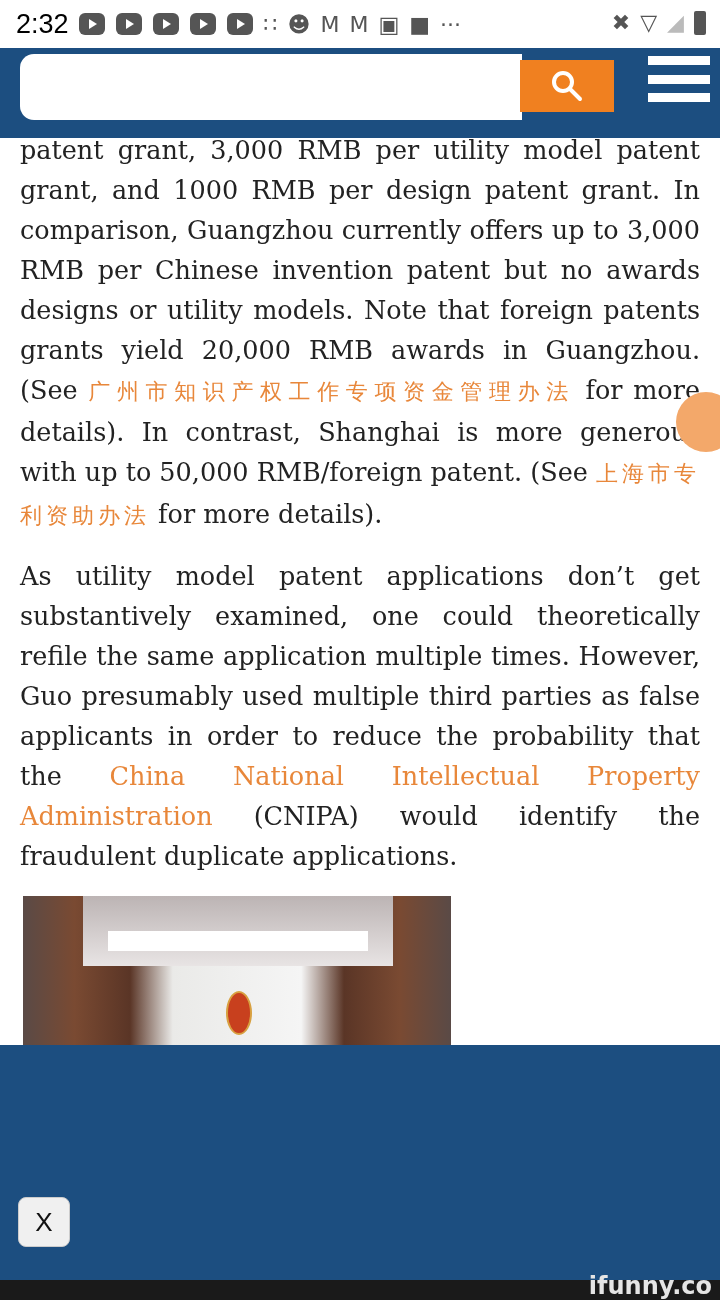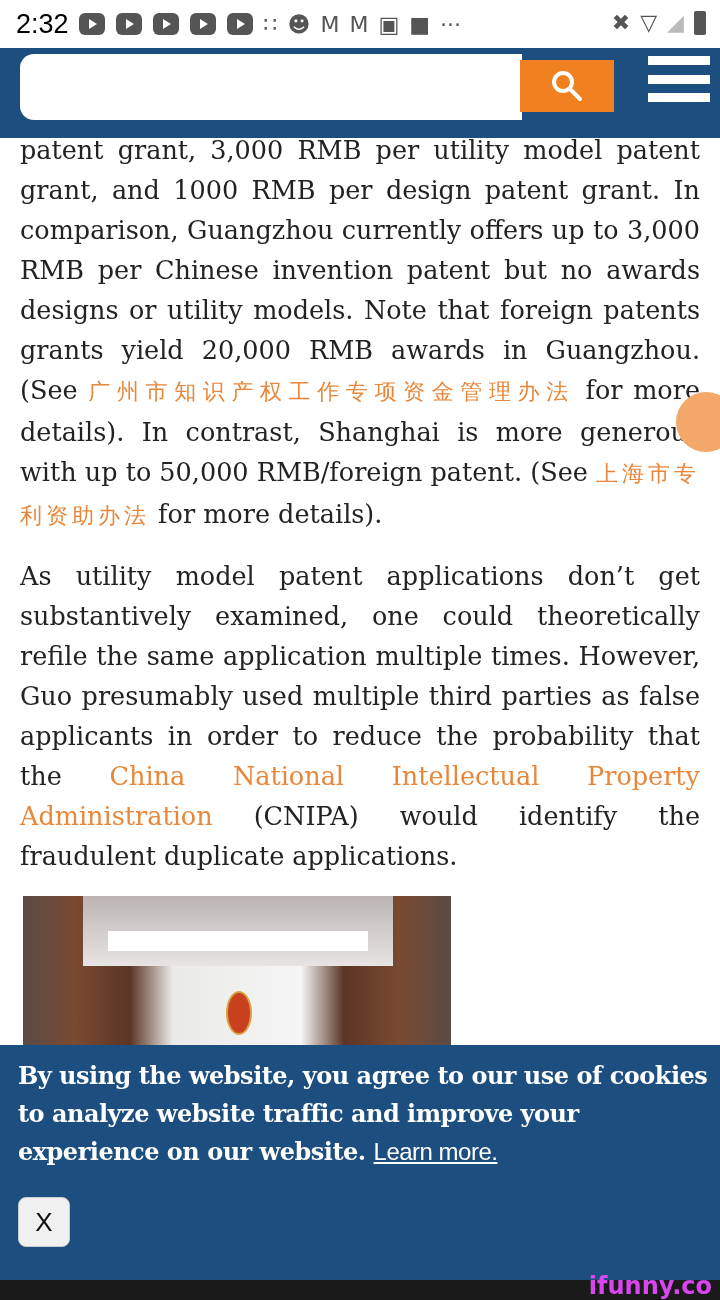--- a/index.html
+++ b/index.html
@@ -23,21 +23,21 @@
   .photo{position:absolute;left:23px;top:896px;width:428px;height:160px;background:linear-gradient(90deg,#5a4a46 0%,#7a4a32 12%,#5a3526 25%,#eaeae8 35%,#f5f5f5 65%,#5a3526 75%,#7a4a32 88%,#5a4a46 100%);overflow:hidden;}
   .photo .ceiling{position:absolute;left:60px;top:0;width:310px;height:70px;background:linear-gradient(#bcb4b4,#e8e4e4);}
   .photo .light{position:absolute;left:85px;top:35px;width:260px;height:20px;background:#fff;}
   .photo .emblem{position:absolute;left:203px;top:95px;width:22px;height:40px;border-radius:50%;background:#c8401e;border:2px solid #d8a040;}
   .fab{position:absolute;left:676px;top:392px;width:60px;height:60px;border-radius:50%;background:#f3a86a;}
   .cookie{position:absolute;left:0;top:1045px;width:720px;height:235px;background:#1c4e80;color:#fff;}
   .cookie-text{position:absolute;left:18px;top:12px;width:690px;font-size:24px;line-height:38px;font-weight:bold;letter-spacing:-0.5px;}
   .learn{font-family:"Liberation Sans",sans-serif;font-weight:normal;text-decoration:underline;color:#fff;}
   .close-btn{position:absolute;left:18px;top:152px;width:52px;height:50px;background:#f0f0f0;border-radius:8px;border:1px solid #ccc;font-family:"Liberation Sans",sans-serif;font-size:26px;color:#111;display:flex;align-items:center;justify-content:center;}
   .footer{position:absolute;left:0;top:1280px;width:720px;height:20px;background:#1a1a1a;}
-  .ifunny{position:absolute;right:8px;top:-8px;font-family:"DejaVu Sans",sans-serif;font-weight:bold;font-size:24px;color:#d946ef;}
+  .ifunny{position:absolute;right:8px;top:-8px;font-family:"DejaVu Sans",sans-serif;font-weight:bold;font-size:24px;color:#e5e5e5;}
 </style>
 </head>
 <body>
 
 <div class="statusbar">
   <span class="sb-time">2:32</span>
   <span class="sb-icon play"></span>
   <span class="sb-icon play"></span>
   <span class="sb-icon play"></span>
   <span class="sb-icon play"></span>
@@ -79,19 +79,18 @@
 
 <div class="fab"></div>
 
 <div class="photo">
   <div class="ceiling"></div>
   <div class="light"></div>
   <div class="emblem"></div>
 </div>
 
 <div class="cookie">
-  <div class="cookie-text"><span>By using the website, you agree to our use of cookies to analyze website traffic and improve your experience on our website. </span><a class="learn">Learn more.</a></div>
   <button class="close-btn">X</button>
 </div>
 
 <div class="footer">
   <span class="ifunny">ifunny.co</span>
 </div>
 
 </body></html>

